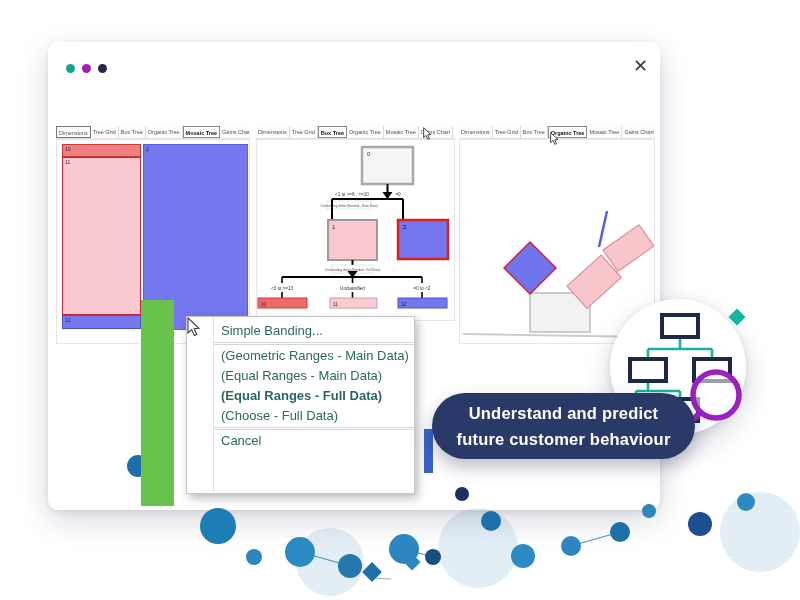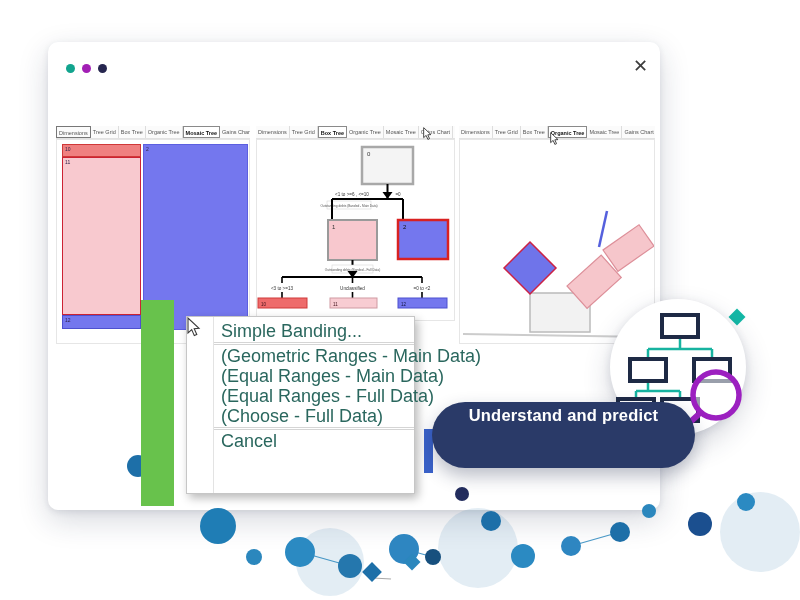--- a/index.html
+++ b/index.html
@@ -34,29 +34,29 @@
 
   
   .green-bar { position:absolute; left:141px; top:300px; width:33px; height:206px;
                background:#68c24c; z-index:4; }
 
   
   .menu { position:absolute; left:186px; top:316px; width:229px; height:178px;
           background:#fff; border:1px solid #c6c6c6; z-index:5;
           box-shadow:3px 4px 9px rgba(0,0,0,.28); padding:4px 0; }
   .menu .gutter { position:absolute; left:26px; top:0; bottom:0; width:1px; background:#e3e3e3; }
-  .menu-item { height:20px; line-height:20px; padding-left:34px; font-size:18px;
+  .menu-item { height:20px; line-height:20px; padding-left:34px; font-size:13px;
                color:#2a675e; white-space:nowrap; }
-  .menu-item.bold { font-weight:normal; }
+  .menu-item.bold { font-weight:bold; }
   .menu-sep { border-top:1px solid #d5d5d5; margin:1px 0 1px 27px; height:0; }
 
   
-  .badge { position:absolute; left:432px; top:402px; width:263px; height:66px;
+  .badge { position:absolute; left:432px; top:393px; width:263px; height:66px;
            background:#2a3a68; border-radius:33px; z-index:8; color:#fff;
-           display:flex; flex-direction:column; justify-content:flex-start; align-items:center;
+           display:flex; flex-direction:column; justify-content:center; align-items:center;
            font-size:16.5px; font-weight:bold; line-height:26px; letter-spacing:.2px;
            box-shadow:0 8px 18px rgba(25,35,70,.30); }
   .badge-sliver { position:absolute; left:424px; top:429px; width:9px; height:44px;
                   background:#3a62c9; z-index:7; }
 
   
   .circle-badge { position:absolute; left:610px; top:299px; width:136px; height:136px;
                   border-radius:50%; background:#fff; z-index:7;
                   box-shadow:0 12px 28px rgba(40,50,80,.20), 0 2px 8px rgba(40,50,80,.12); }
 
@@ -250,13 +250,14 @@
     <rect x="84" y="60" width="36" height="22" fill="#fff" stroke="#1e2a45" stroke-width="4"></rect>
     <rect x="8" y="100" width="36" height="22" fill="#fff" stroke="#1e2a45" stroke-width="4"></rect>
     <rect x="52" y="100" width="36" height="22" fill="#fff" stroke="#1e2a45" stroke-width="4"></rect>
     <line x1="88" y1="116" x2="68" y2="134" stroke="#9c20c0" stroke-width="6" stroke-linecap="round"></line>
     <circle cx="106" cy="96" r="23" fill="rgba(255,255,255,0.55)" stroke="#9c20c0" stroke-width="5.5"></circle>
   </svg>
 </div>
 
 <div class="badge">
   <span>Understand and predict</span>
+  <span>future customer behaviour</span>
 </div>
 
 </body></html>

